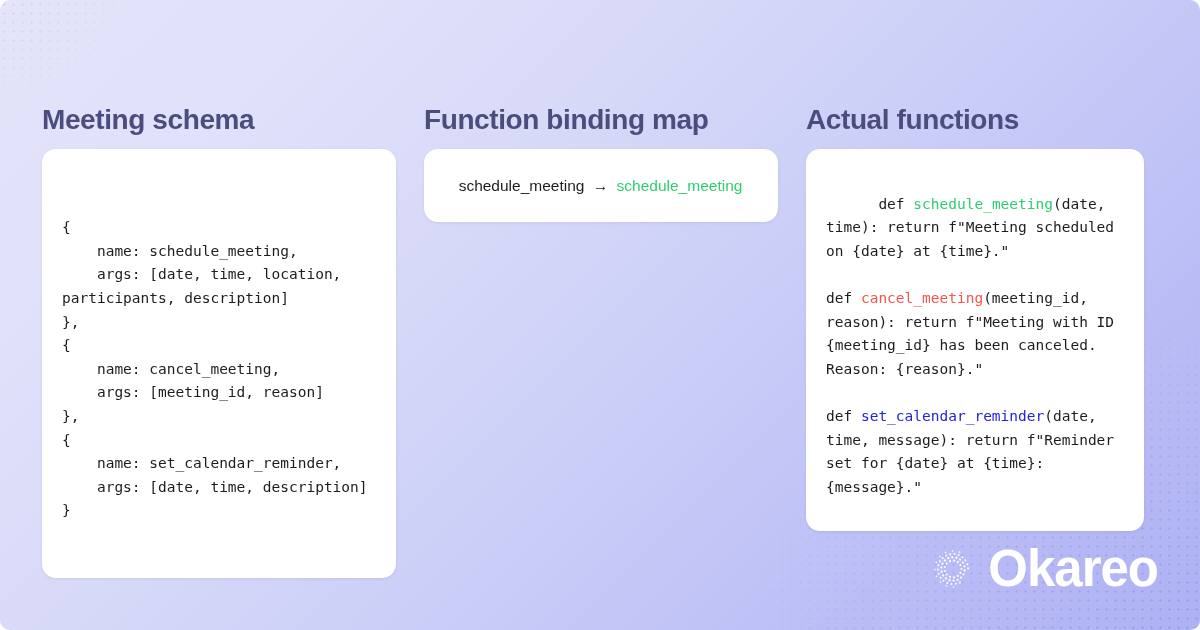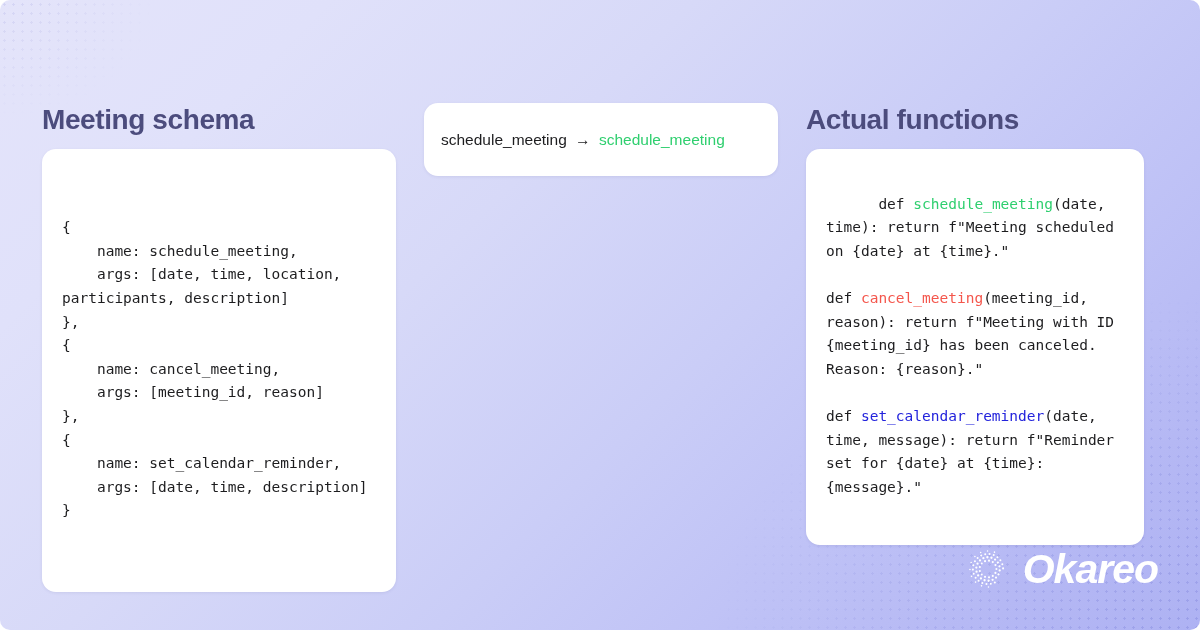--- a/index.html
+++ b/index.html
@@ -71,33 +71,33 @@
   }
 
   .card {
     background: #ffffff;
     border-radius: 14px;
     box-shadow: 0 1px 3px rgba(70,70,130,0.10);
   }
 
   
   .card-code {
-    padding: 20px 18px 22px 20px;
+    padding: 20px 18px 8px 20px;
     font-family: "DejaVu Sans Mono", "Liberation Mono", monospace;
     font-size: 14.5px;
     line-height: 23.6px;
     color: #1d1d1f;
     white-space: pre-wrap;
     word-break: break-word;
   }
   .card-code .ln { display: block; min-height: 23.6px; }
   .card-code .blank { display: block; height: 23.6px; }
 
   
-  .card-map { padding: 18px 18px 18px 17px; }
+  .card-map { padding: 18px 18px 18px 17px; text-align: center; }
   .map-row {
     font-family: "Liberation Sans", sans-serif;
     font-size: 15.5px;
     line-height: 21px;
     color: #1d1d1f;
     padding: 8px 0;
     white-space: nowrap;
   }
   .map-row .arrow { color: #1d1d1f; padding: 0 4px; }
   .map-row .src { color: #1d1d1f; }
@@ -106,44 +106,44 @@
   .logo {
     position: absolute;
     right: 42px;
     bottom: 40px;
     display: flex;
     align-items: center;
     gap: 14px;
   }
   .logo-mark { width: 42px; height: 42px; display: block; }
   .logo-word {
-    font-size: 41px;
+    font-size: 51px;
     font-weight: bold;
     letter-spacing: -1px;
     color: #ffffff;
     line-height: 42px;
-    font-style: italic;
   }
 </style>
 </head>
 <body>
 
 <div class="canvas">
 
   <div class="dot-texture tl"></div>
   <div class="dot-texture"></div>
 
   <div class="col col-1">
     <div class="col-title">Meeting schema</div>
     <div class="card card-code">
       <code id="schema-code"><span class="ln">{</span><span class="ln">    name: schedule_meeting,</span><span class="ln">    args: [date, time, location, participants, description]</span><span class="ln">},</span><span class="ln">{</span><span class="ln">    name: cancel_meeting,</span><span class="ln">    args: [meeting_id, reason]</span><span class="ln">},</span><span class="ln">{</span><span class="ln">    name: set_calendar_reminder,</span><span class="ln">    args: [date, time, description]</span><span class="ln">}</span></code>
     </div>
   </div>
 
   <div class="col col-2">
+    <div class="col-title">Function binding map</div>
     <div class="card card-map">
       <div id="map-rows">
           <div class="map-row"><span class="src">schedule_meeting</span><span class="arrow"> → </span><span style="color: rgb(47, 207, 111);">schedule_meeting</span></div>
         </div>
     </div>
   </div>
 
   <div class="col col-3">
     <div class="col-title">Actual functions</div>
     <div class="card card-code">

